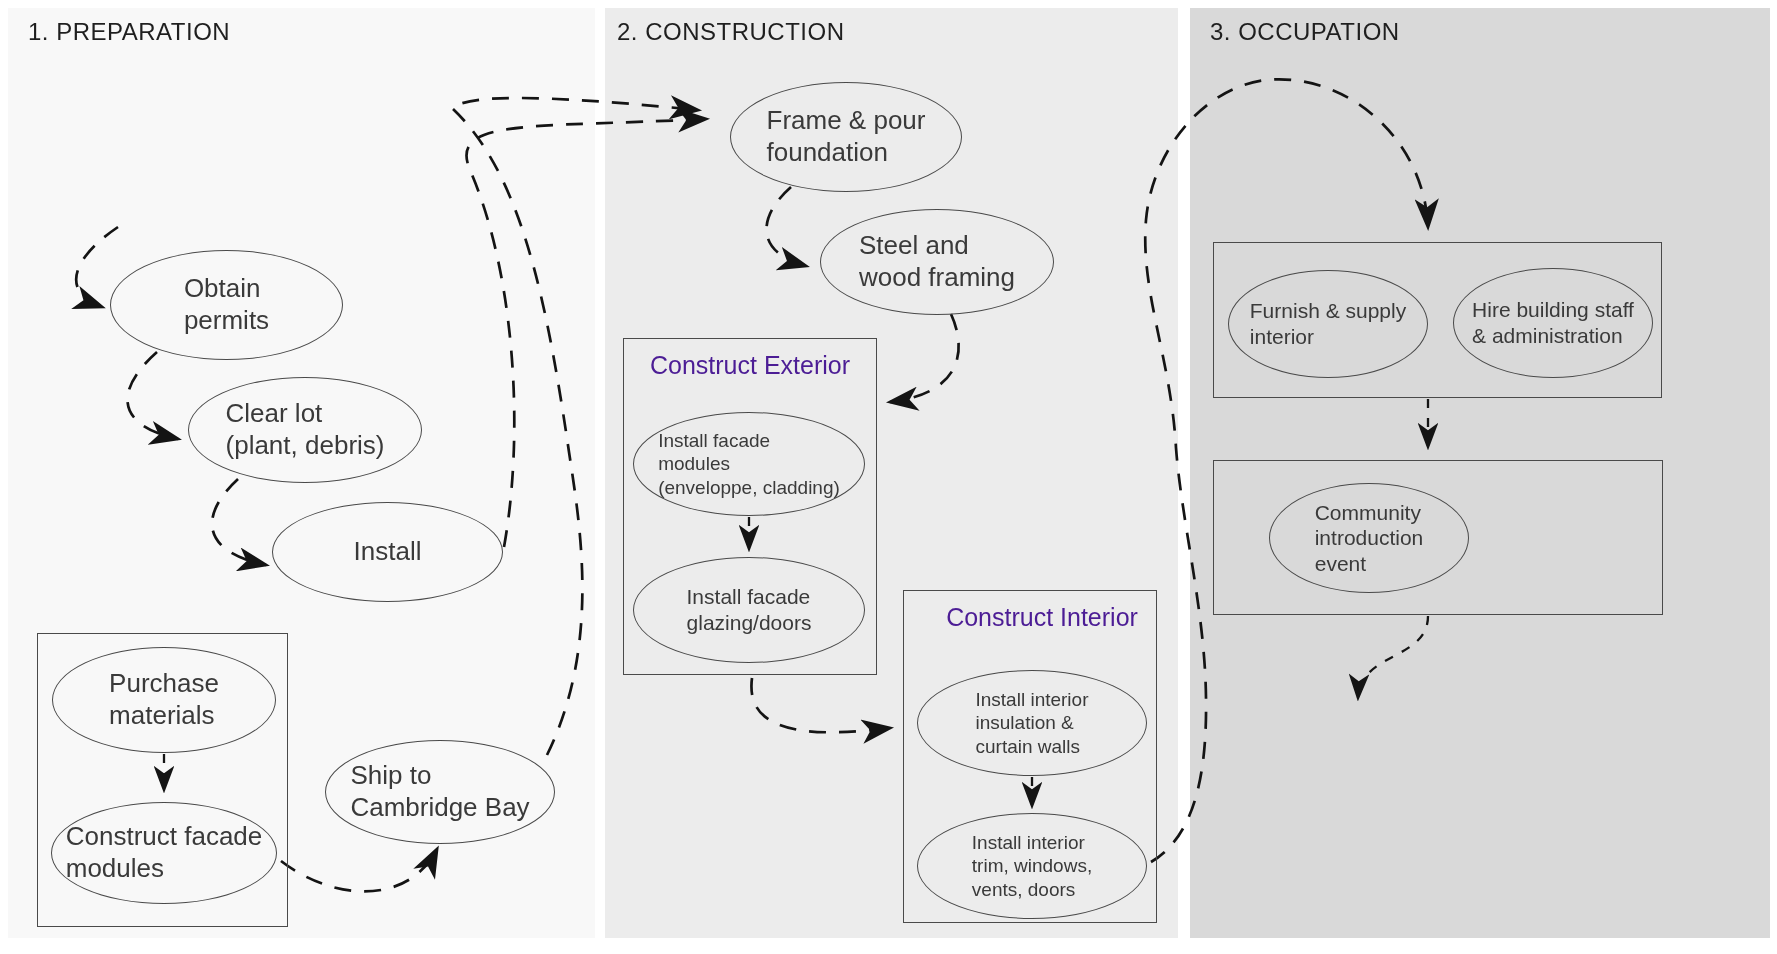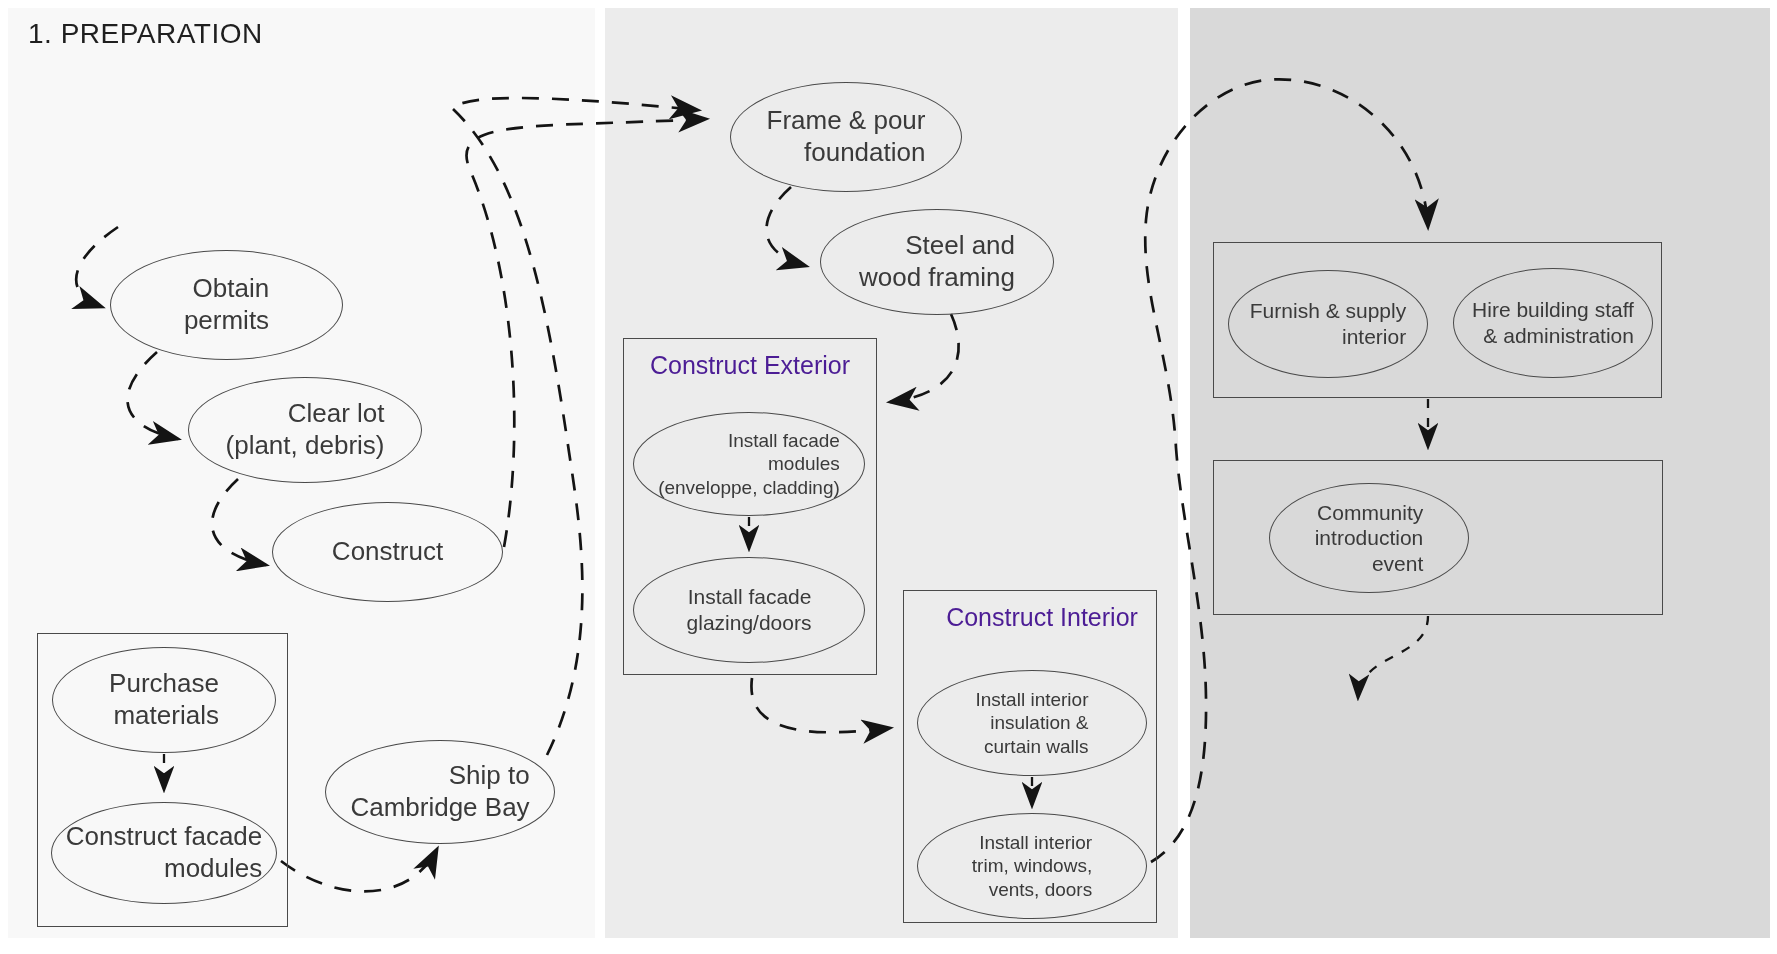--- a/index.html
+++ b/index.html
@@ -2,45 +2,47 @@
 <html><head>
 <meta charset="utf-8">
 <style>
   html,body{margin:0;padding:0;background:#ffffff;}
   #canvas{position:relative;width:1777px;height:954px;background:#ffffff;overflow:hidden;
           font-family:"Liberation Sans",sans-serif;}
   .section{position:absolute;top:8px;height:930px;}
   #sec1{left:8px;width:587px;background:#f8f8f8;}
   #sec2{left:605px;width:573px;background:#ececec;}
   #sec3{left:1190px;width:580px;background:#d9d9d9;}
-  .sec-title{position:absolute;font-size:28px;font-weight:300;color:#1f1f1f;
+  .sec-title{position:absolute;font-size:24px;font-weight:300;color:#1f1f1f;
              letter-spacing:0.5px;white-space:nowrap;}
   #t1{left:28px;top:18px;} #t2{left:617px;top:18px;} #t3{left:1210px;top:18px;}
   .node{position:absolute;border:1.5px solid #4a4a4a;border-radius:50%;
-        display:flex;align-items:center;justify-content:center;text-align:right;
+        display:flex;align-items:center;justify-content:center;text-align:left;
         white-space:pre-line;color:#3a3a3a;font-weight:300;line-height:1.22;
         box-sizing:border-box;padding:0 10px;background:transparent;z-index:10;}
   .box{position:absolute;border:1.5px solid #4a4a4a;box-sizing:border-box;z-index:8;}
   .box-title{text-align:center;font-size:25px;color:#4c1d95;font-weight:300;padding-top:12px;}
   .fs26{font-size:26px;} .fs23{font-size:23px;} .fs21{font-size:21px;} .fs19{font-size:19px;}
   #svg-layer{position:absolute;left:0;top:0;z-index:5;pointer-events:none;}
   .edge{fill:none;stroke:#141414;}
   .edge.big{stroke-width:2.7;stroke-dasharray:17 13;}
   .edge.small{stroke-width:2.3;stroke-dasharray:9 10;}
 </style>
 </head>
 <body>
 
 <div id="canvas">
 
   <div class="section" id="sec1"></div>
   <div class="section" id="sec2"></div>
   <div class="section" id="sec3"></div>
 
   <div class="sec-title" id="t1">1. PREPARATION</div>
+  <div class="sec-title" id="t2">2. CONSTRUCTION</div>
+  <div class="sec-title" id="t3">3. OCCUPATION</div>
 
   <svg id="svg-layer" width="1777" height="954" viewBox="0 0 1777 954">
     <defs>
       <marker id="arrowhead" viewBox="0 0 12 9" refX="10.5" refY="4.5" markerWidth="12" markerHeight="9" orient="auto-start-reverse" markerUnits="strokeWidth">
         <path d="M0,0 L12,4.5 L0,9 L3.2,4.5 Z" fill="#141414"></path>
       </marker>
     </defs>
     <path class="edge big" d="M 118,227 C 72,258 60,292 102,307" marker-end="url(#arrowhead)"></path>
     <path class="edge big" d="M 157,352 C 112,392 118,426 178,439" marker-end="url(#arrowhead)"></path>
     <path class="edge big" d="M 238,479 C 198,516 202,552 266,565" marker-end="url(#arrowhead)"></path>
@@ -68,21 +70,21 @@
     <div class="box-title">Construct Interior</div>
   </div>
 
   <div class="box" style="left:1213px;top:242px;width:449px;height:156px;"></div>
   <div class="box" style="left:1213px;top:460px;width:450px;height:155px;"></div>
 
   <div class="node fs26" style="left:110px;top:250px;width:233px;height:110px;">Obtain
 permits</div>
   <div class="node fs26" style="left:188px;top:377px;width:234px;height:106px;">Clear lot
 (plant, debris)</div>
-  <div class="node fs26" style="left:272px;top:502px;width:231px;height:100px;">Construct</div>
+  <div class="node fs26" style="left:272px;top:502px;width:231px;height:100px;">Install</div>
   <div class="node fs26" style="left:52px;top:647px;width:224px;height:106px;">Purchase
 materials</div>
   <div class="node fs26" style="left:51px;top:802px;width:226px;height:102px;">Construct facade
 modules</div>
   <div class="node fs26" style="left:325px;top:740px;width:230px;height:104px;">Ship to
 Cambridge Bay</div>
 
   <div class="node fs26" style="left:730px;top:82px;width:232px;height:110px;">Frame &amp; pour
 foundation</div>
   <div class="node fs26" style="left:820px;top:209px;width:234px;height:106px;">Steel and

